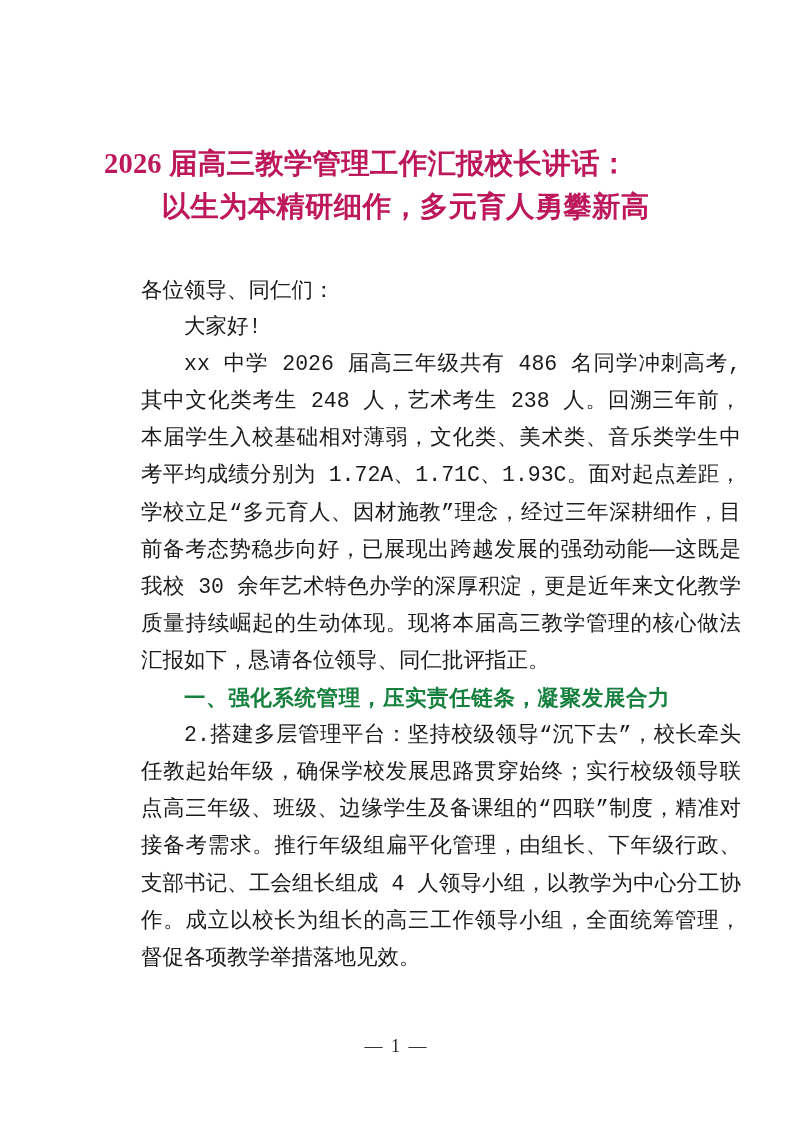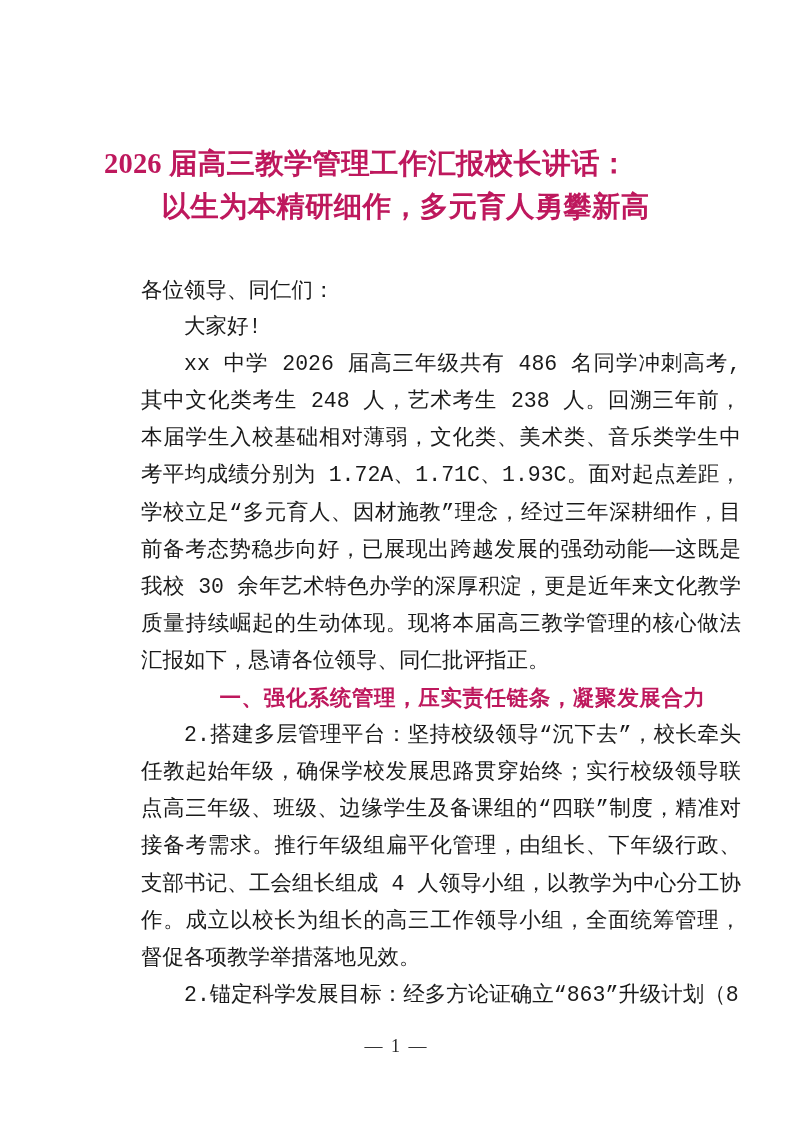--- a/index.html
+++ b/index.html
@@ -83,23 +83,22 @@
   }
 
   p.heading2 {
     margin: 0;
     padding: 0;
     text-indent: 43px;
     font-size: 21.5px;
     line-height: 37.1px;
     font-weight: bold;
     letter-spacing: 0.6px;
-    color: #be185d;
+    color: #15803d;
     font-family: "Liberation Serif", "DejaVu Serif", serif;
-    text-align: center;
   }
 
   
   .nowrap-last { text-align-last: left; }
 
   
   .page-footer {
     position: absolute;
     left: 0;
     top: 1034px;
@@ -129,20 +128,19 @@
       <p class="para nowrap-last">各位领导、同仁们：</p>
 
       <p class="para indent2 nowrap-last">大家好!</p>
 
       <p class="para indent2">xx 中学 2026 届高三年级共有 486 名同学冲刺高考,其中文化类考生 248 人，艺术考生 238 人。回溯三年前，本届学生入校基础相对薄弱，文化类、美术类、音乐类学生中考平均成绩分别为 1.72A、1.71C、1.93C。面对起点差距，学校立足“多元育人、因材施教”理念，经过三年深耕细作，目前备考态势稳步向好，已展现出跨越发展的强劲动能——这既是我校 30 余年艺术特色办学的深厚积淀，更是近年来文化教学质量持续崛起的生动体现。现将本届高三教学管理的核心做法汇报如下，恳请各位领导、同仁批评指正。</p>
 
       <p class="heading2">一、强化系统管理，压实责任链条，凝聚发展合力</p>
 
       <p class="para indent2">2.搭建多层管理平台：坚持校级领导“沉下去”，校长牵头任教起始年级，确保学校发展思路贯穿始终；实行校级领导联点高三年级、班级、边缘学生及备课组的“四联”制度，精准对接备考需求。推行年级组扁平化管理，由组长、下年级行政、支部书记、工会组长组成 4 人领导小组，以教学为中心分工协作。成立以校长为组长的高三工作领导小组，全面统筹管理，督促各项教学举措落地见效。</p>
 
-      <p class="para indent2 nowrap-last">2.锚定科学发展目标：经多方论证确立“863”升级计划（8</p>
 
     </div>
   </div>
 
   <div class="page-footer">— 1 —</div>
 
 </div>
 
 </body></html>

